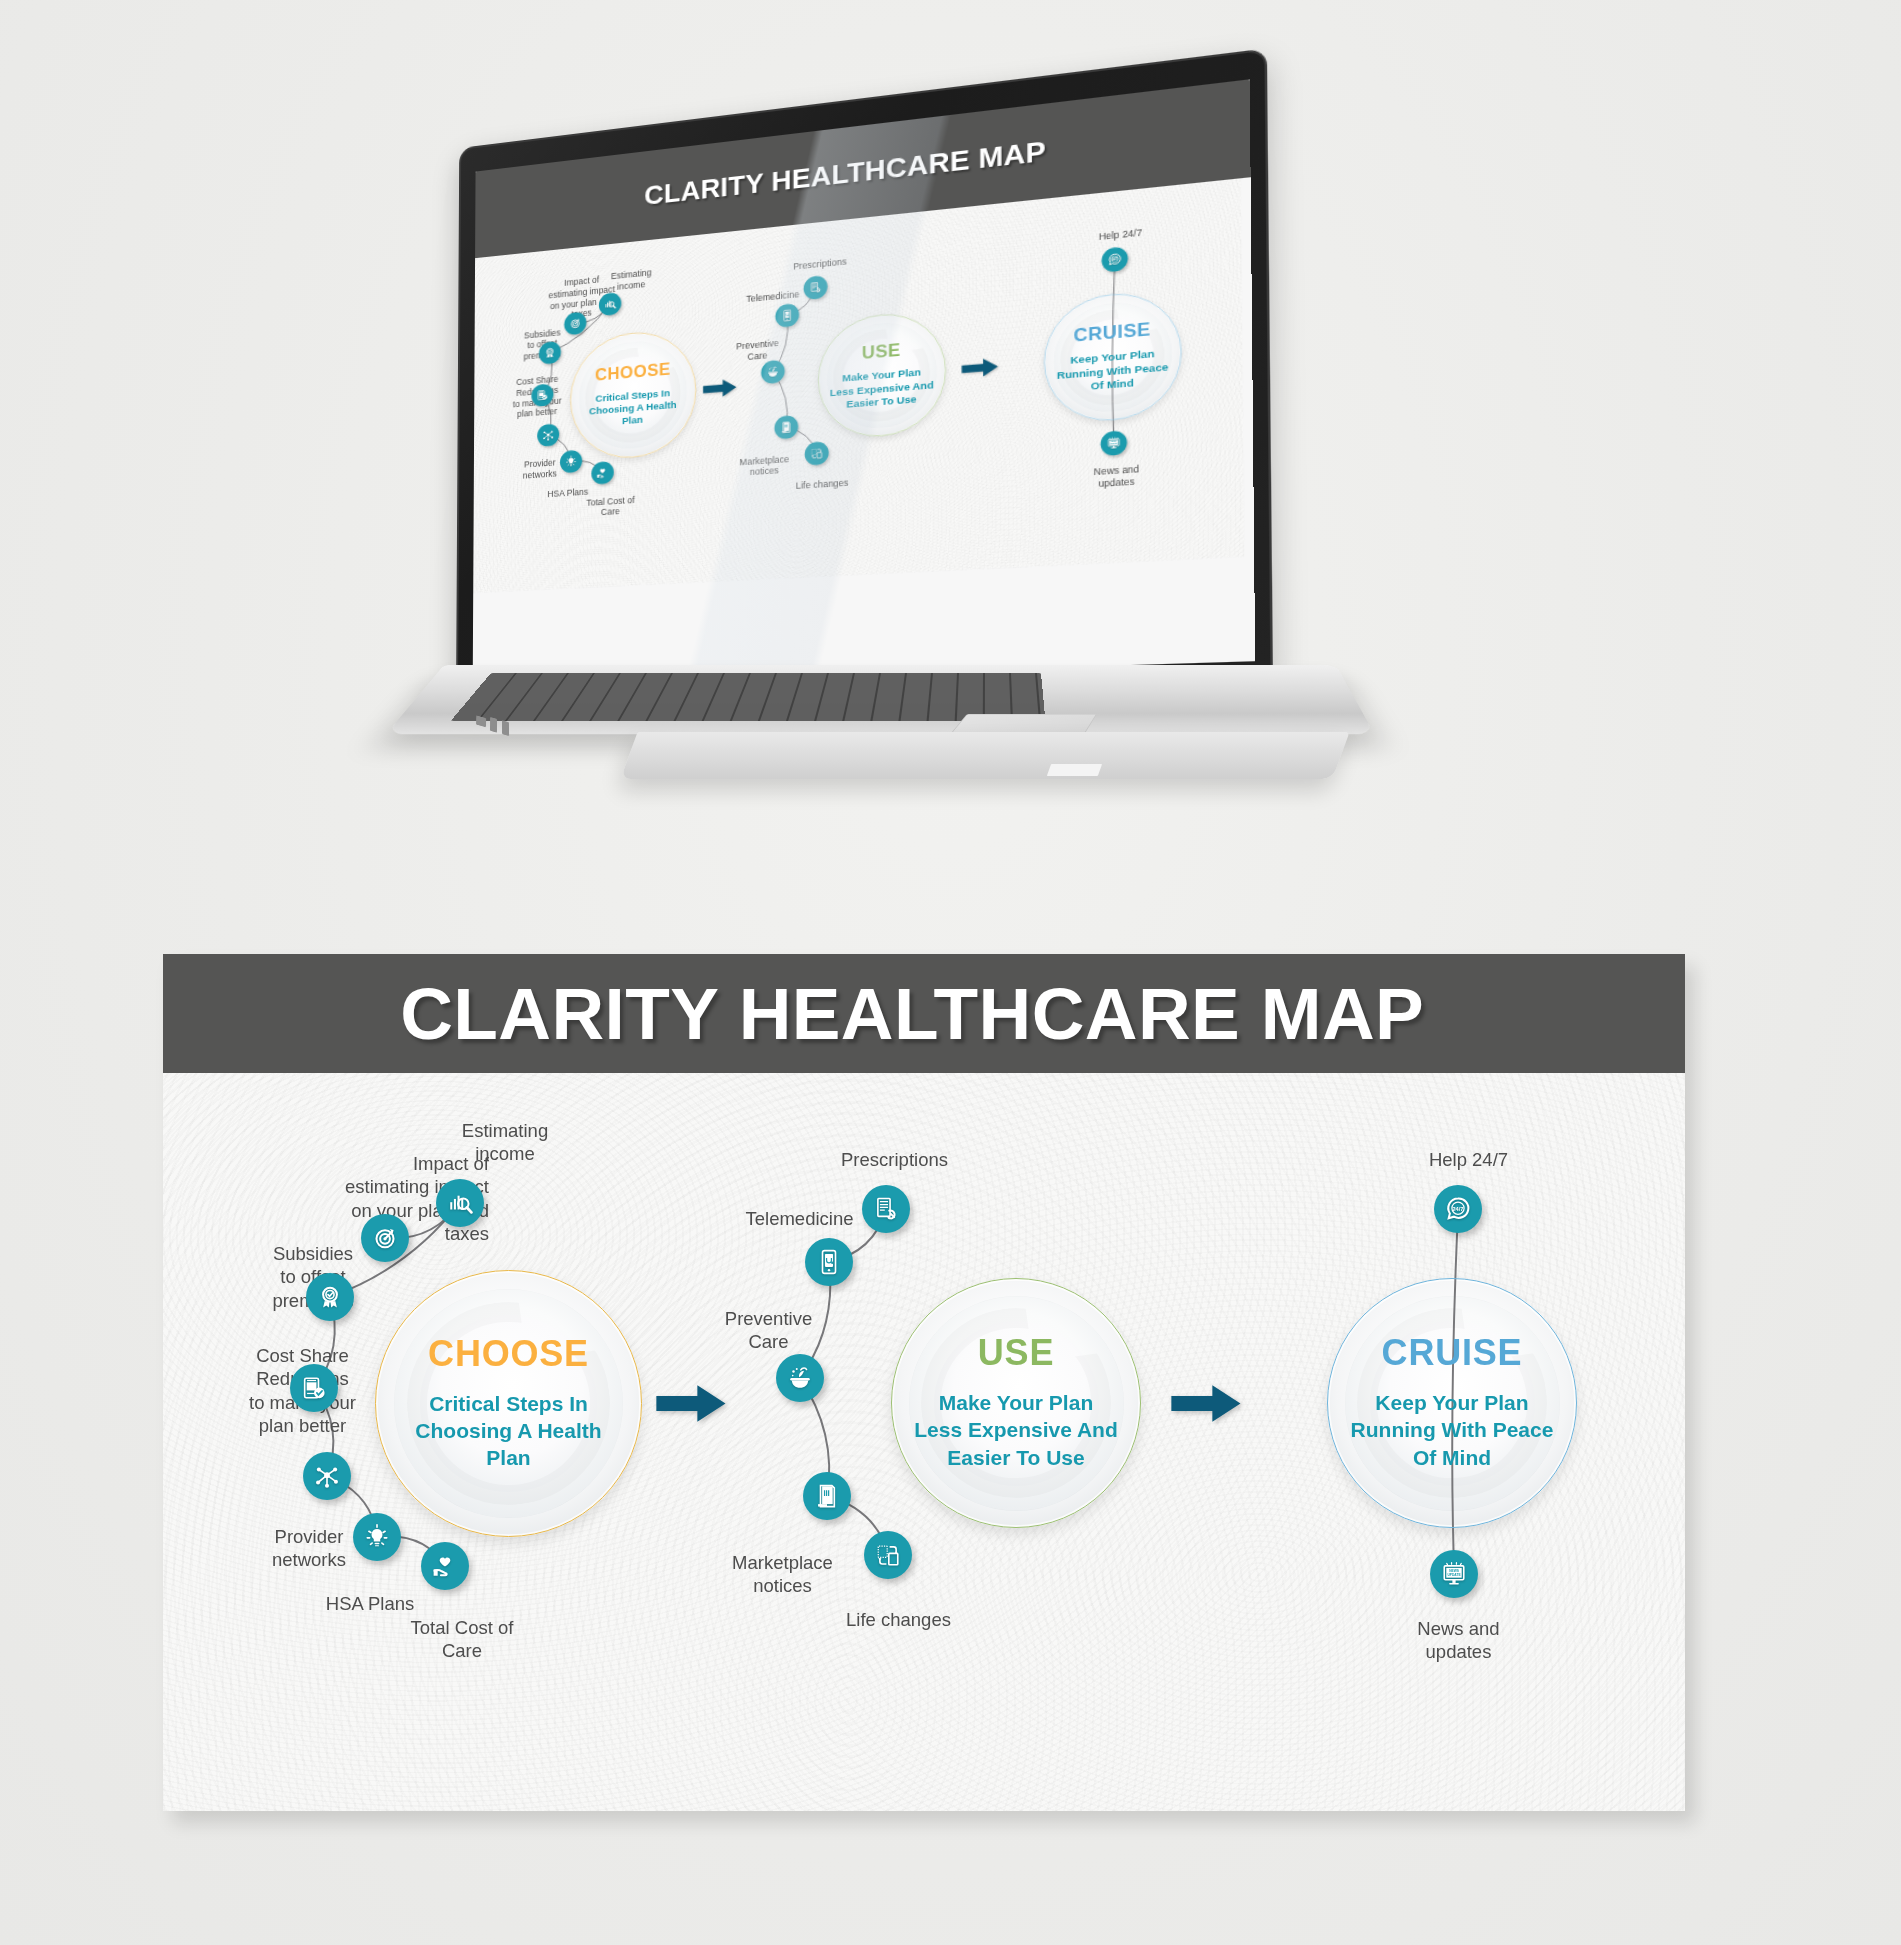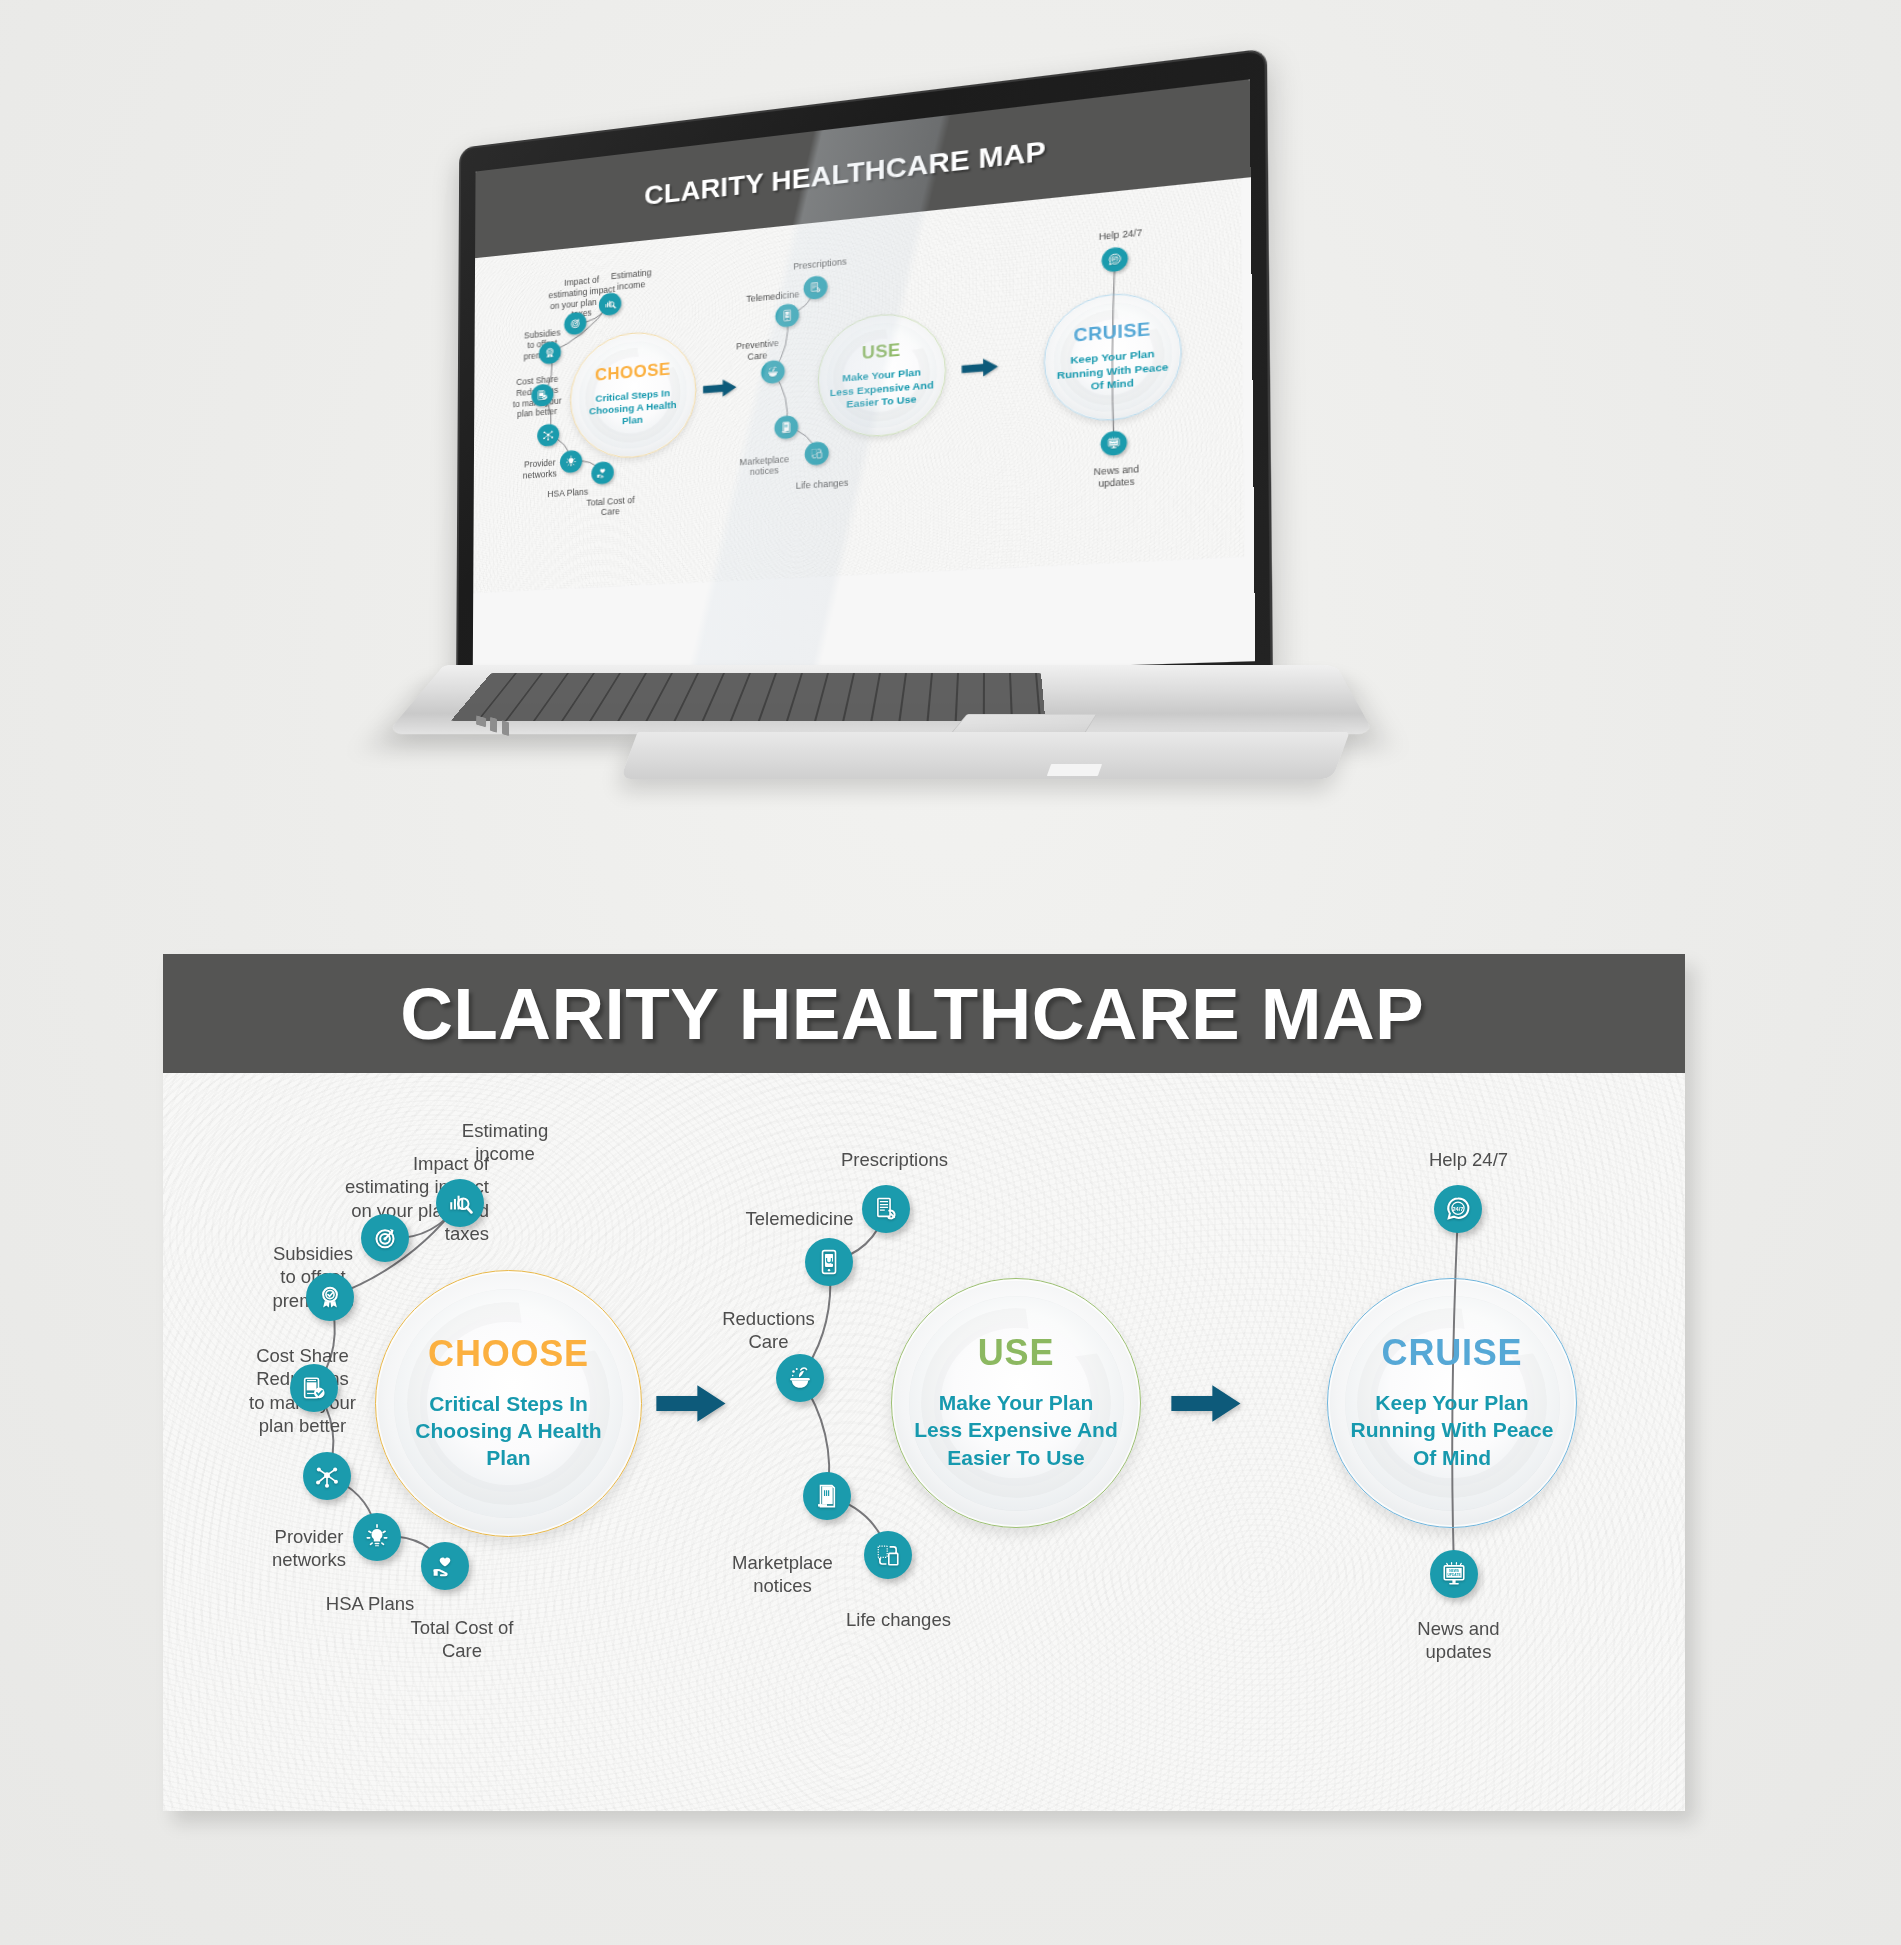--- a/index.html
+++ b/index.html
@@ -547,21 +547,21 @@
           <svg viewBox="0 0 64 64">
             <path d="M12 38h40c0 11-9 18-20 18s-20-7-20-18z"></path>
             <rect x="8" y="32" width="48" height="6" rx="3"></rect>
             <path d="M34 12c4-6 12-6 14-1" fill="none" stroke="#fff" stroke-width="4" stroke-linecap="round"></path>
             <path d="M30 30c-2-8 4-16 12-16-3 7-5 12-12 16z"></path>
             <circle cx="16" cy="16" r="3"></circle>
             <circle cx="24" cy="10" r="2.5"></circle>
             <circle cx="14" cy="26" r="2"></circle>
           </svg>
         </div>
-        <div class="lbl" style="left: 531px; top: 234px; width: 149px; color: rgb(77, 77, 77);">Reductions
+        <div class="lbl" style="left: 531px; top: 234px; width: 149px; color: rgb(77, 77, 77);">Preventive
 Care</div>
         <div class="node" style="left: 640px; top: 399px; background: rgb(27, 155, 173);">
           <svg viewBox="0 0 64 64">
             <path d="M16 6h28l6 6v46H16z" fill="none" stroke="#fff" stroke-width="4"></path>
             <rect x="20" y="8" width="26" height="44"></rect>
             <path d="M26 18v14M31 18v14M36 18v14" stroke="#1b9bad" stroke-width="3"></path>
             <path d="M10 52h22v6H10z"></path>
           </svg>
         </div>
         <div class="lbl" style="left: 541px; top: 478px; width: 157px; color: rgb(77, 77, 77);">Marketplace

